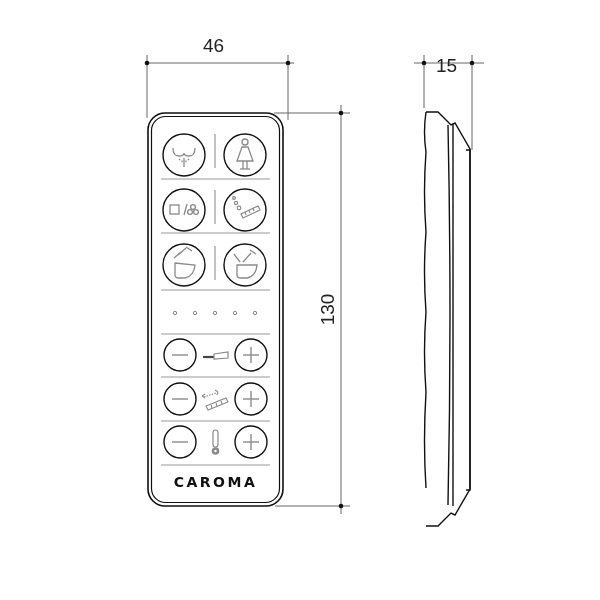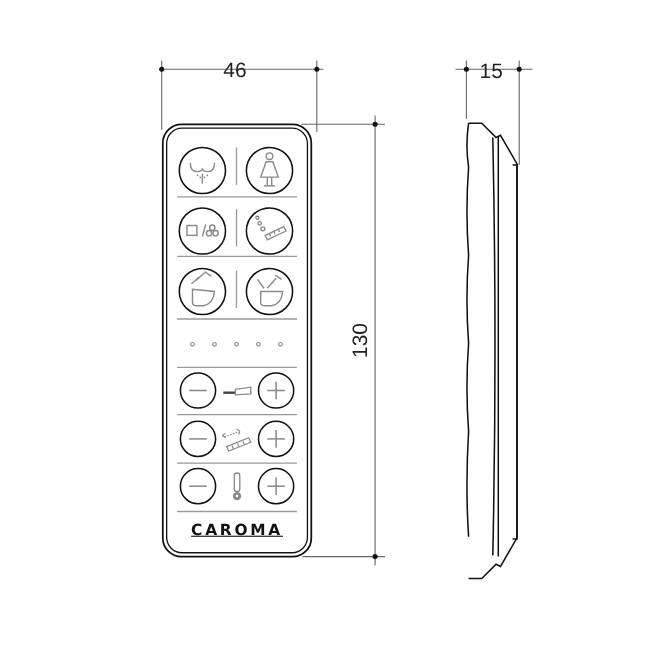--- a/index.html
+++ b/index.html
@@ -21,39 +21,38 @@
       width: 600px;
       height: 600px;
     }
     .dim-label {
       position: absolute;
       font-family: "Liberation Sans", sans-serif;
       font-size: 19px;
       color: #222;
       line-height: 1;
     }
-    #dim-width-label { left: 203px; top: 36px; margin-top: 19px; }
+    #dim-width-label { left: 203px; top: 36px; }
     #dim-depth-label { left: 436px; top: 36px; margin-top: 20px; }
     #dim-height-label {
       left: 312px; top: 300px;
       transform: rotate(-90deg);
       transform-origin: center center;
     }
     #brand-label {
       position: absolute;
       left: 150px;
       width: 131px;
       top: 474px;
       text-align: center;
       font-family: "DejaVu Sans", sans-serif;
       font-weight: bold;
       font-size: 14px;
       letter-spacing: 2.5px;
       color: #111;
-      text-decoration: underline;
     }
     .btn-hit {
       position: absolute;
       border-radius: 50%;
       cursor: pointer;
     }
   </style>
 </head>
 <body>
 

